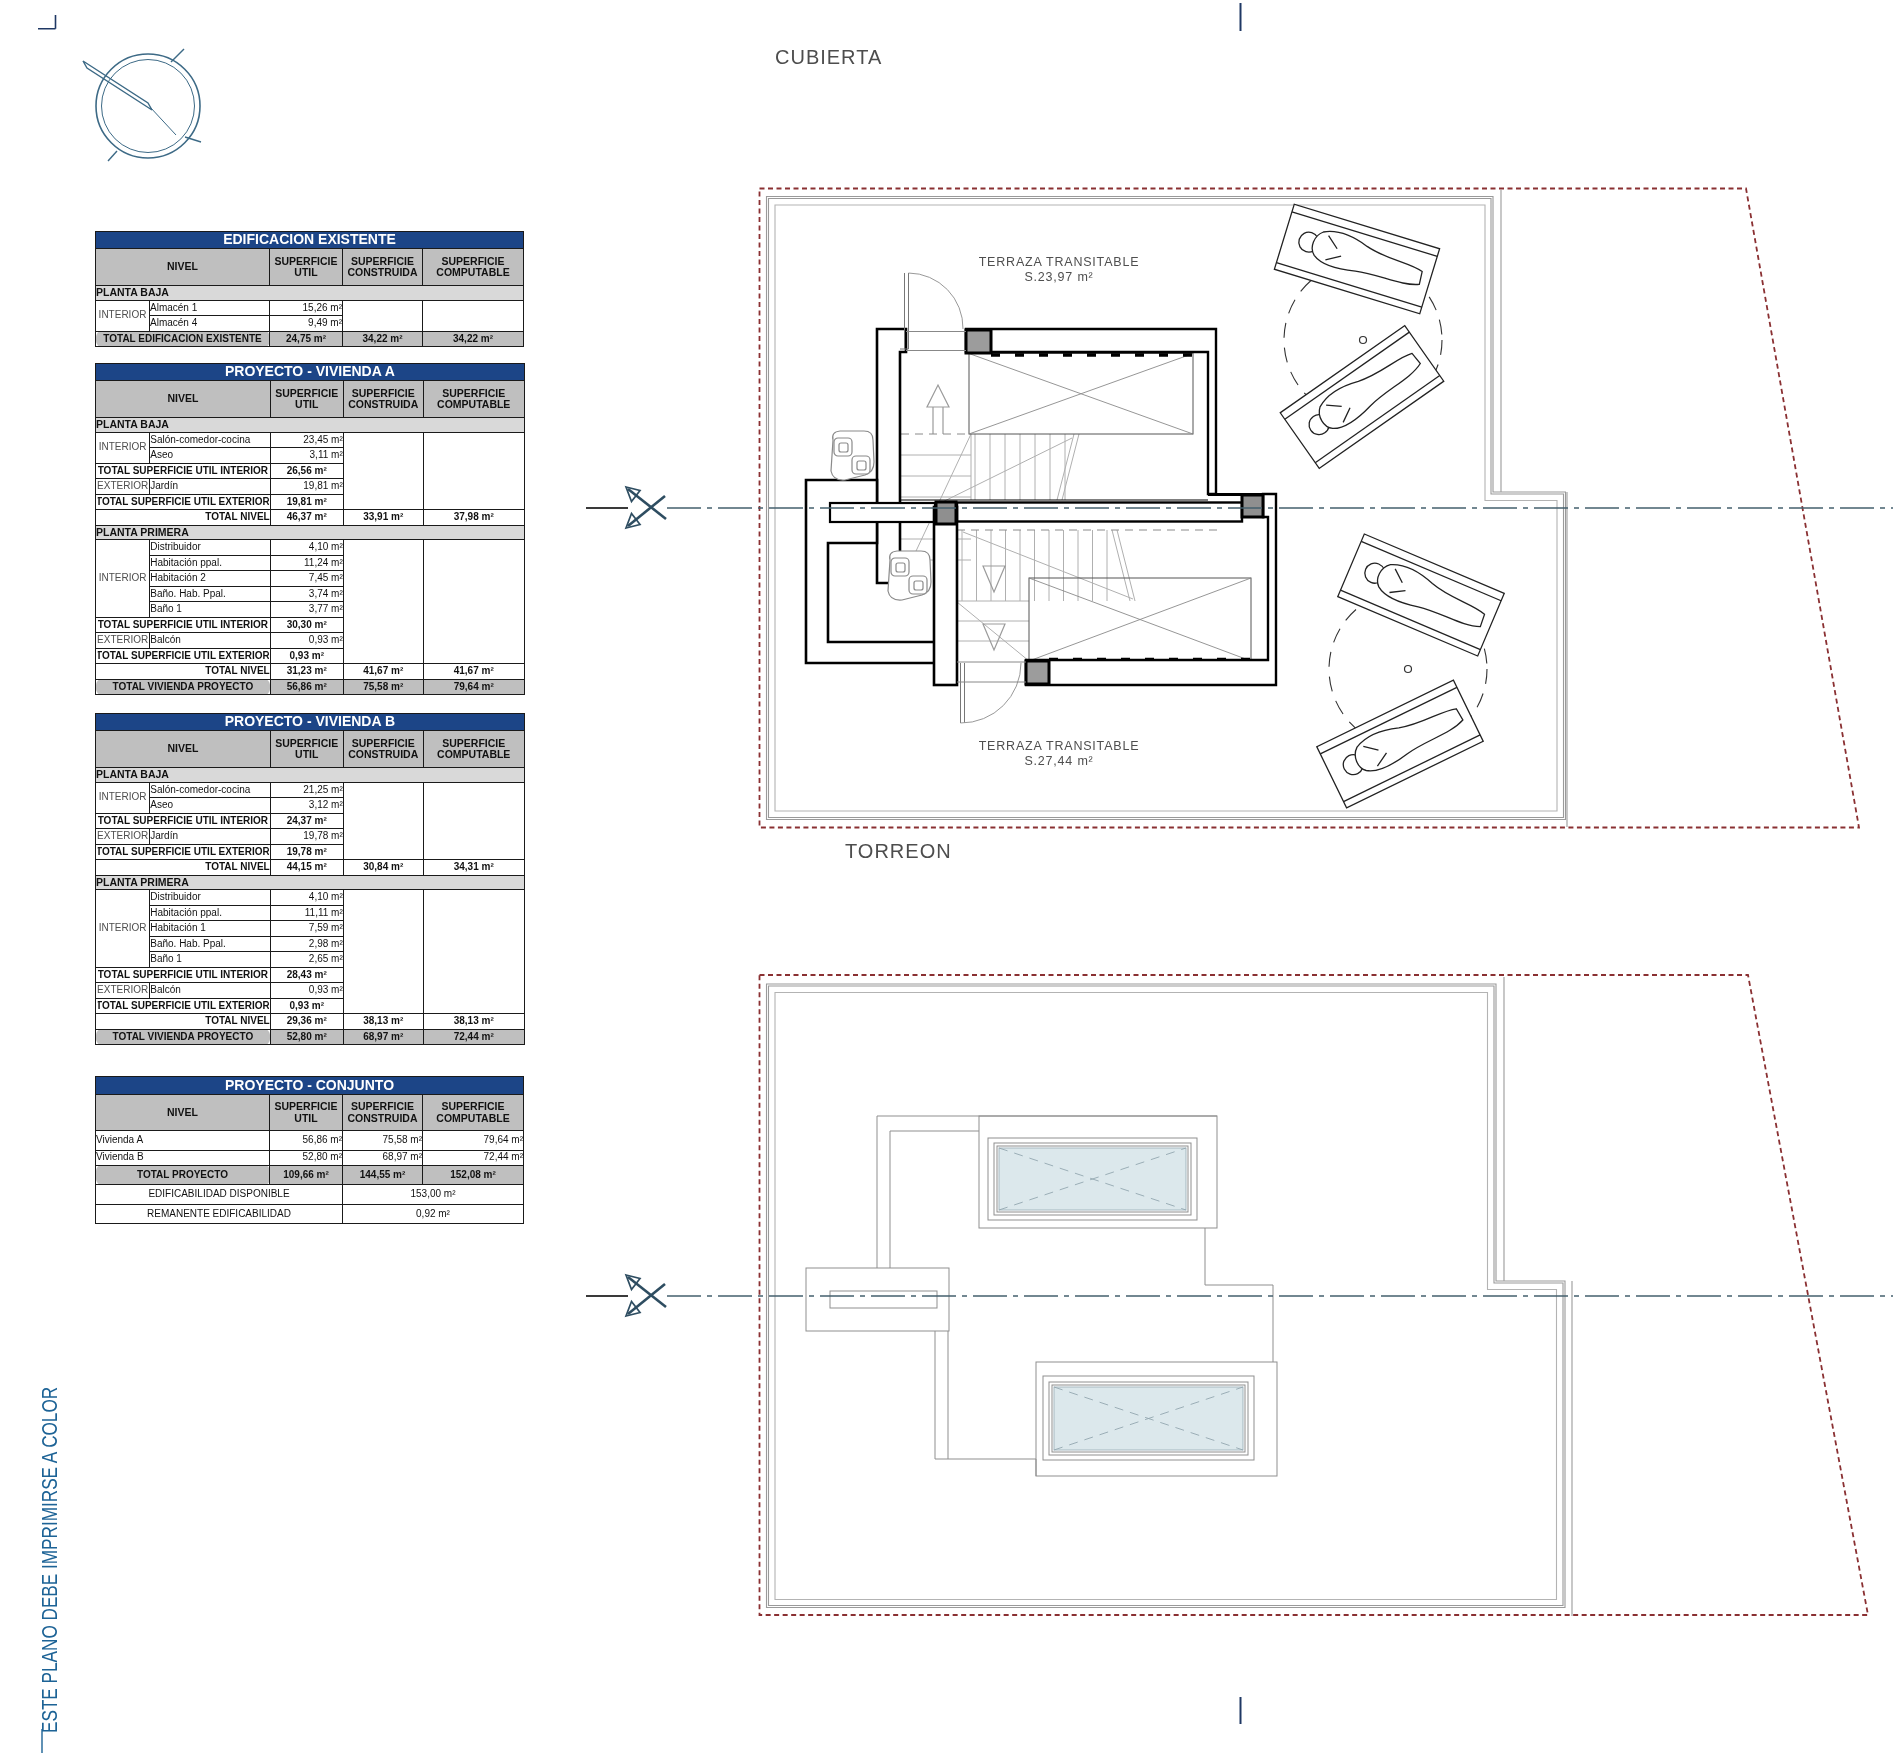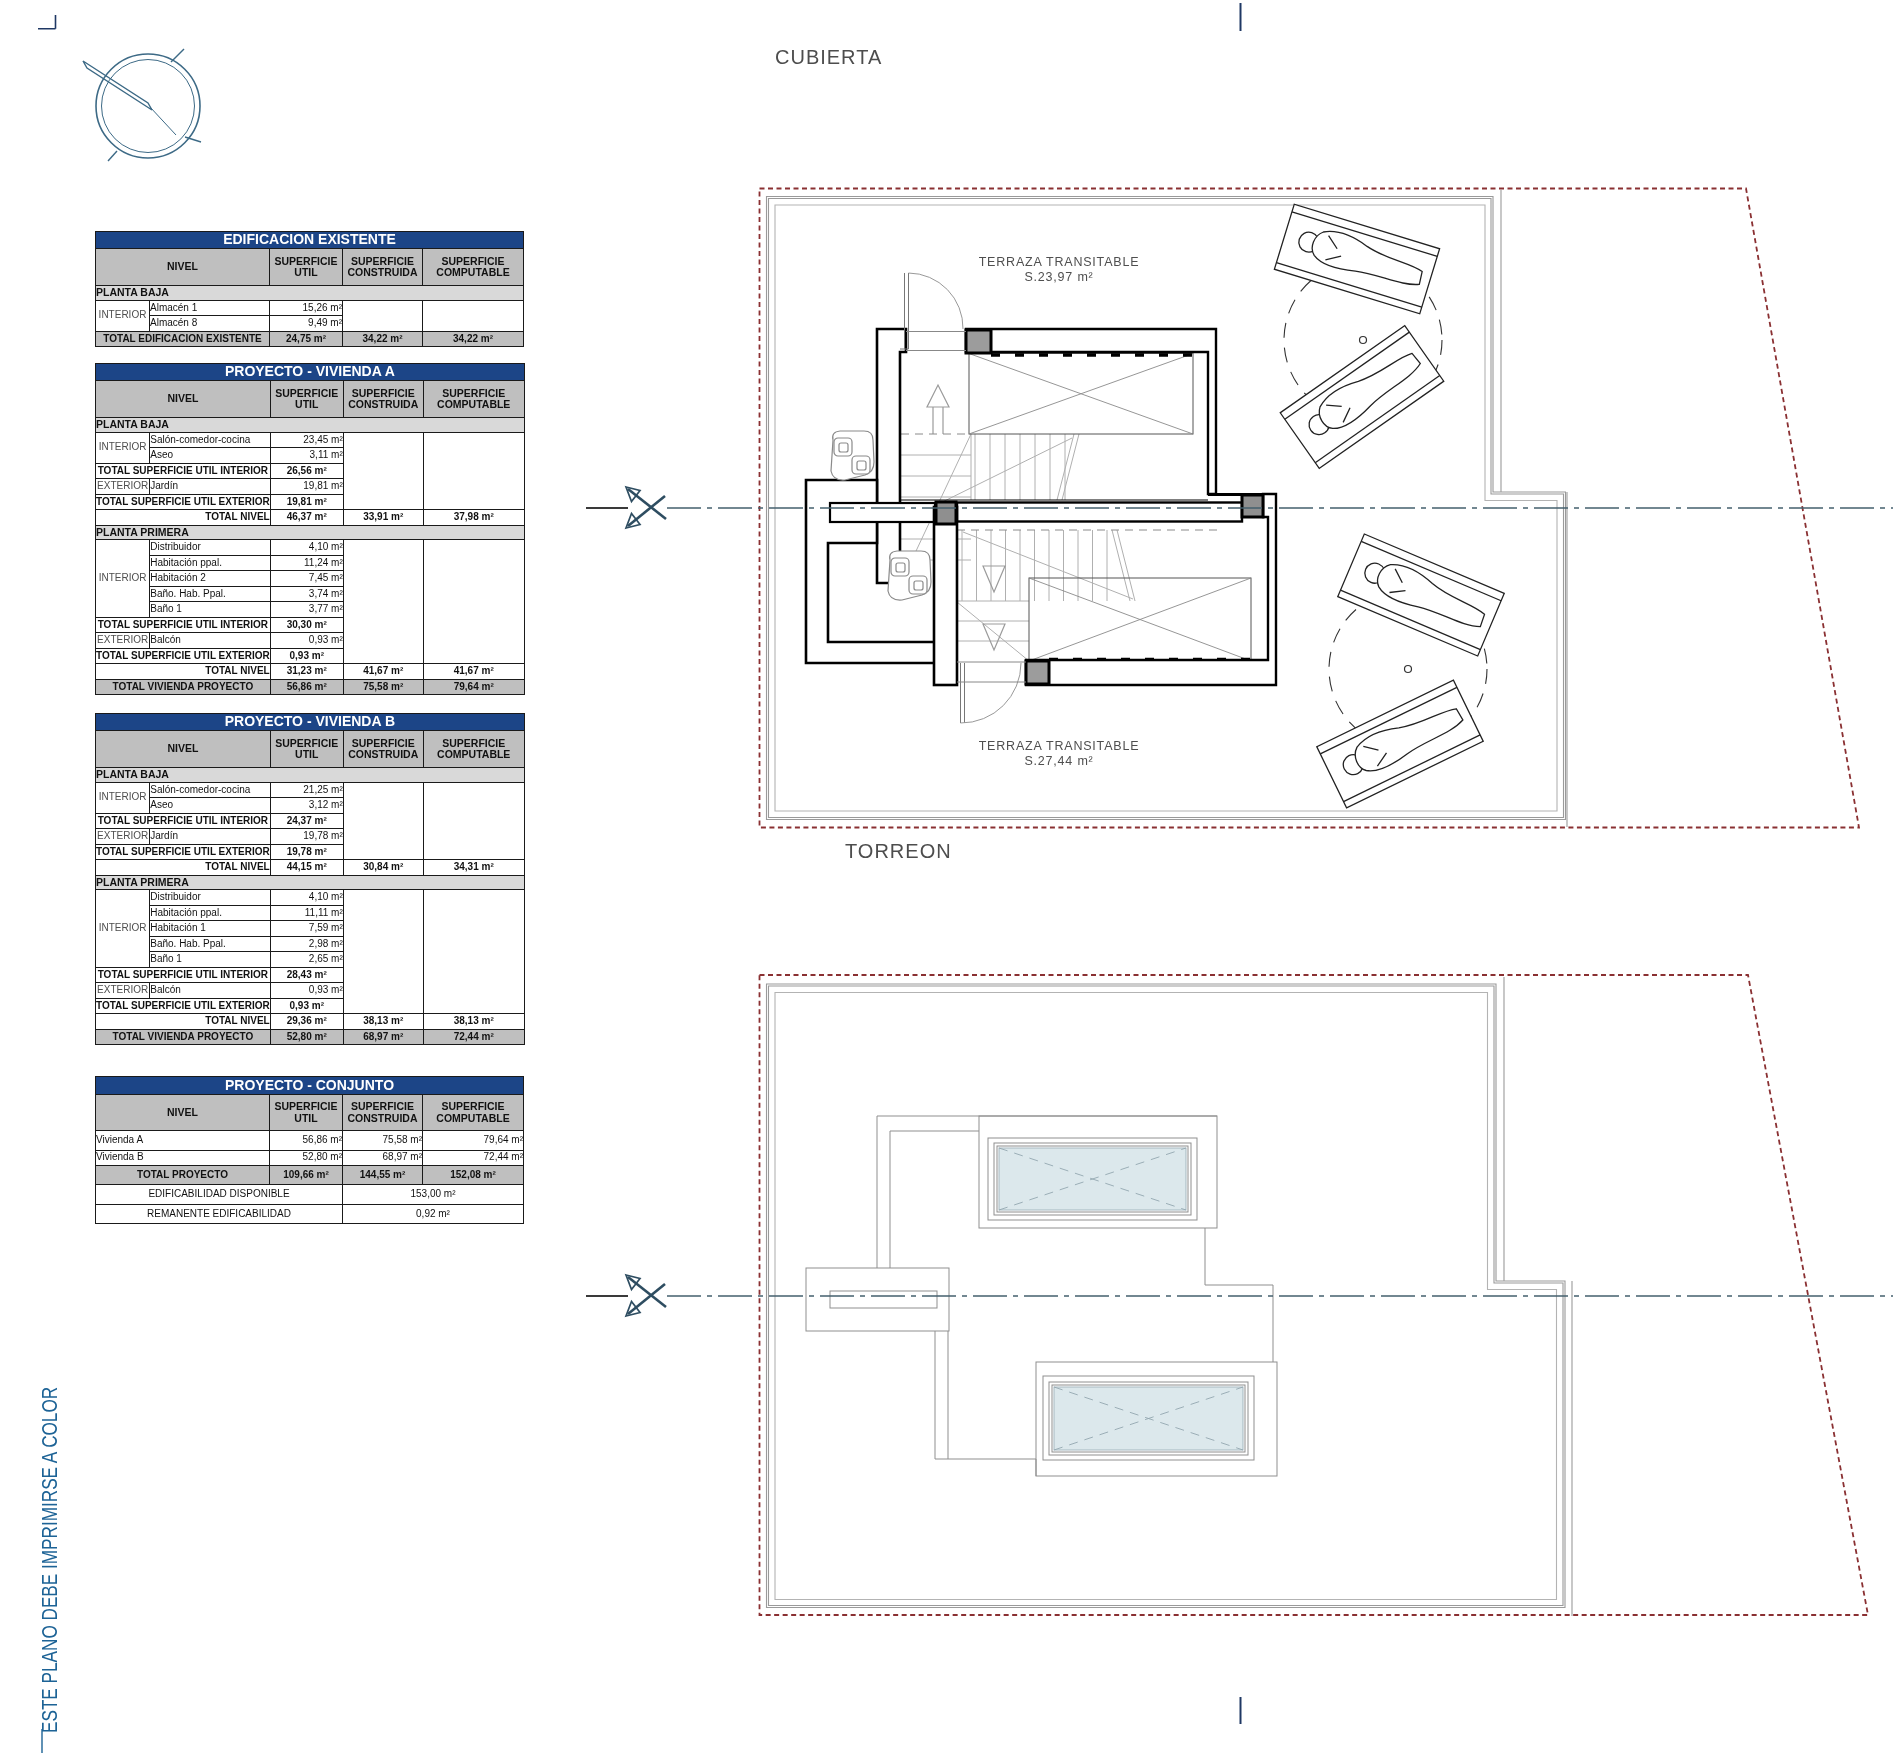--- a/index.html
+++ b/index.html
@@ -9,21 +9,21 @@
   table.t{border-collapse:collapse;table-layout:fixed;font:10px "Liberation Sans",sans-serif;color:#111;margin-left:36px;}
   table.t td{border:1px solid #1a1a1a;padding:0 0;overflow:hidden;white-space:nowrap;vertical-align:middle;line-height:1.05;}
   td.title{background:#1c4587;color:#fff;font-weight:bold;font-size:14px;text-align:center;border:2px solid #000;}
   td.sub{background:#bfbfbf;font-weight:bold;text-align:center;font-size:10.5px;line-height:1.35;}
   td.sec{background:#d9d9d9;font-weight:bold;font-size:10.5px;padding-left:2px;}
   td.cat{font-size:10px;color:#4d4d4d;text-align:center;}
   td.lbl{padding-left:3px;}
   td.num{text-align:right;padding-right:4px;}
   td.cnum{text-align:center;font-weight:bold;}
   td.b{font-weight:bold;}
-  td.ctr{text-align:center;}
+  td.ctr{text-align:center;border-radius:6px;}
   td.rt{text-align:right;padding-right:4px;}
   td.gray{background:#bfbfbf;}
   .vtext{position:absolute;transform:rotate(-90deg) scaleX(0.78);transform-origin:0 0;
          color:#1d6396;font-size:22px;font-weight:normal;letter-spacing:0px;white-space:nowrap;}
 </style>
 </head>
 <body>
 <div id="page">
 
 <svg id="plans" width="1896" height="1755" viewBox="0 0 1896 1755" style="position:absolute;left:0;top:0">
@@ -321,21 +321,21 @@
             <td class="sec" colspan="5">PLANTA BAJA</td>
           </tr>
 <tr style="height:15.5px">
             <td class="cat" rowspan="2">INTERIOR</td>
             <td class="lbl">Almacén 1</td>
             <td class="num">15,26 m²</td>
             <td rowspan="2"></td>
             <td rowspan="2"></td>
           </tr>
 <tr style="height:15.5px">
-            <td class="lbl">Almacén 8</td>
+            <td class="lbl">Almacén 4</td>
             <td class="num">9,49 m²</td>
           </tr>
 <tr style="height:15.5px">
             <td class="b ctr gray" colspan="2">TOTAL EDIFICACION EXISTENTE</td>
             <td class="cnum gray">24,75 m²</td>
             <td class="cnum gray">34,22 m²</td>
             <td class="cnum gray">34,22 m²</td>
           </tr>
 </tbody>
       </table>

